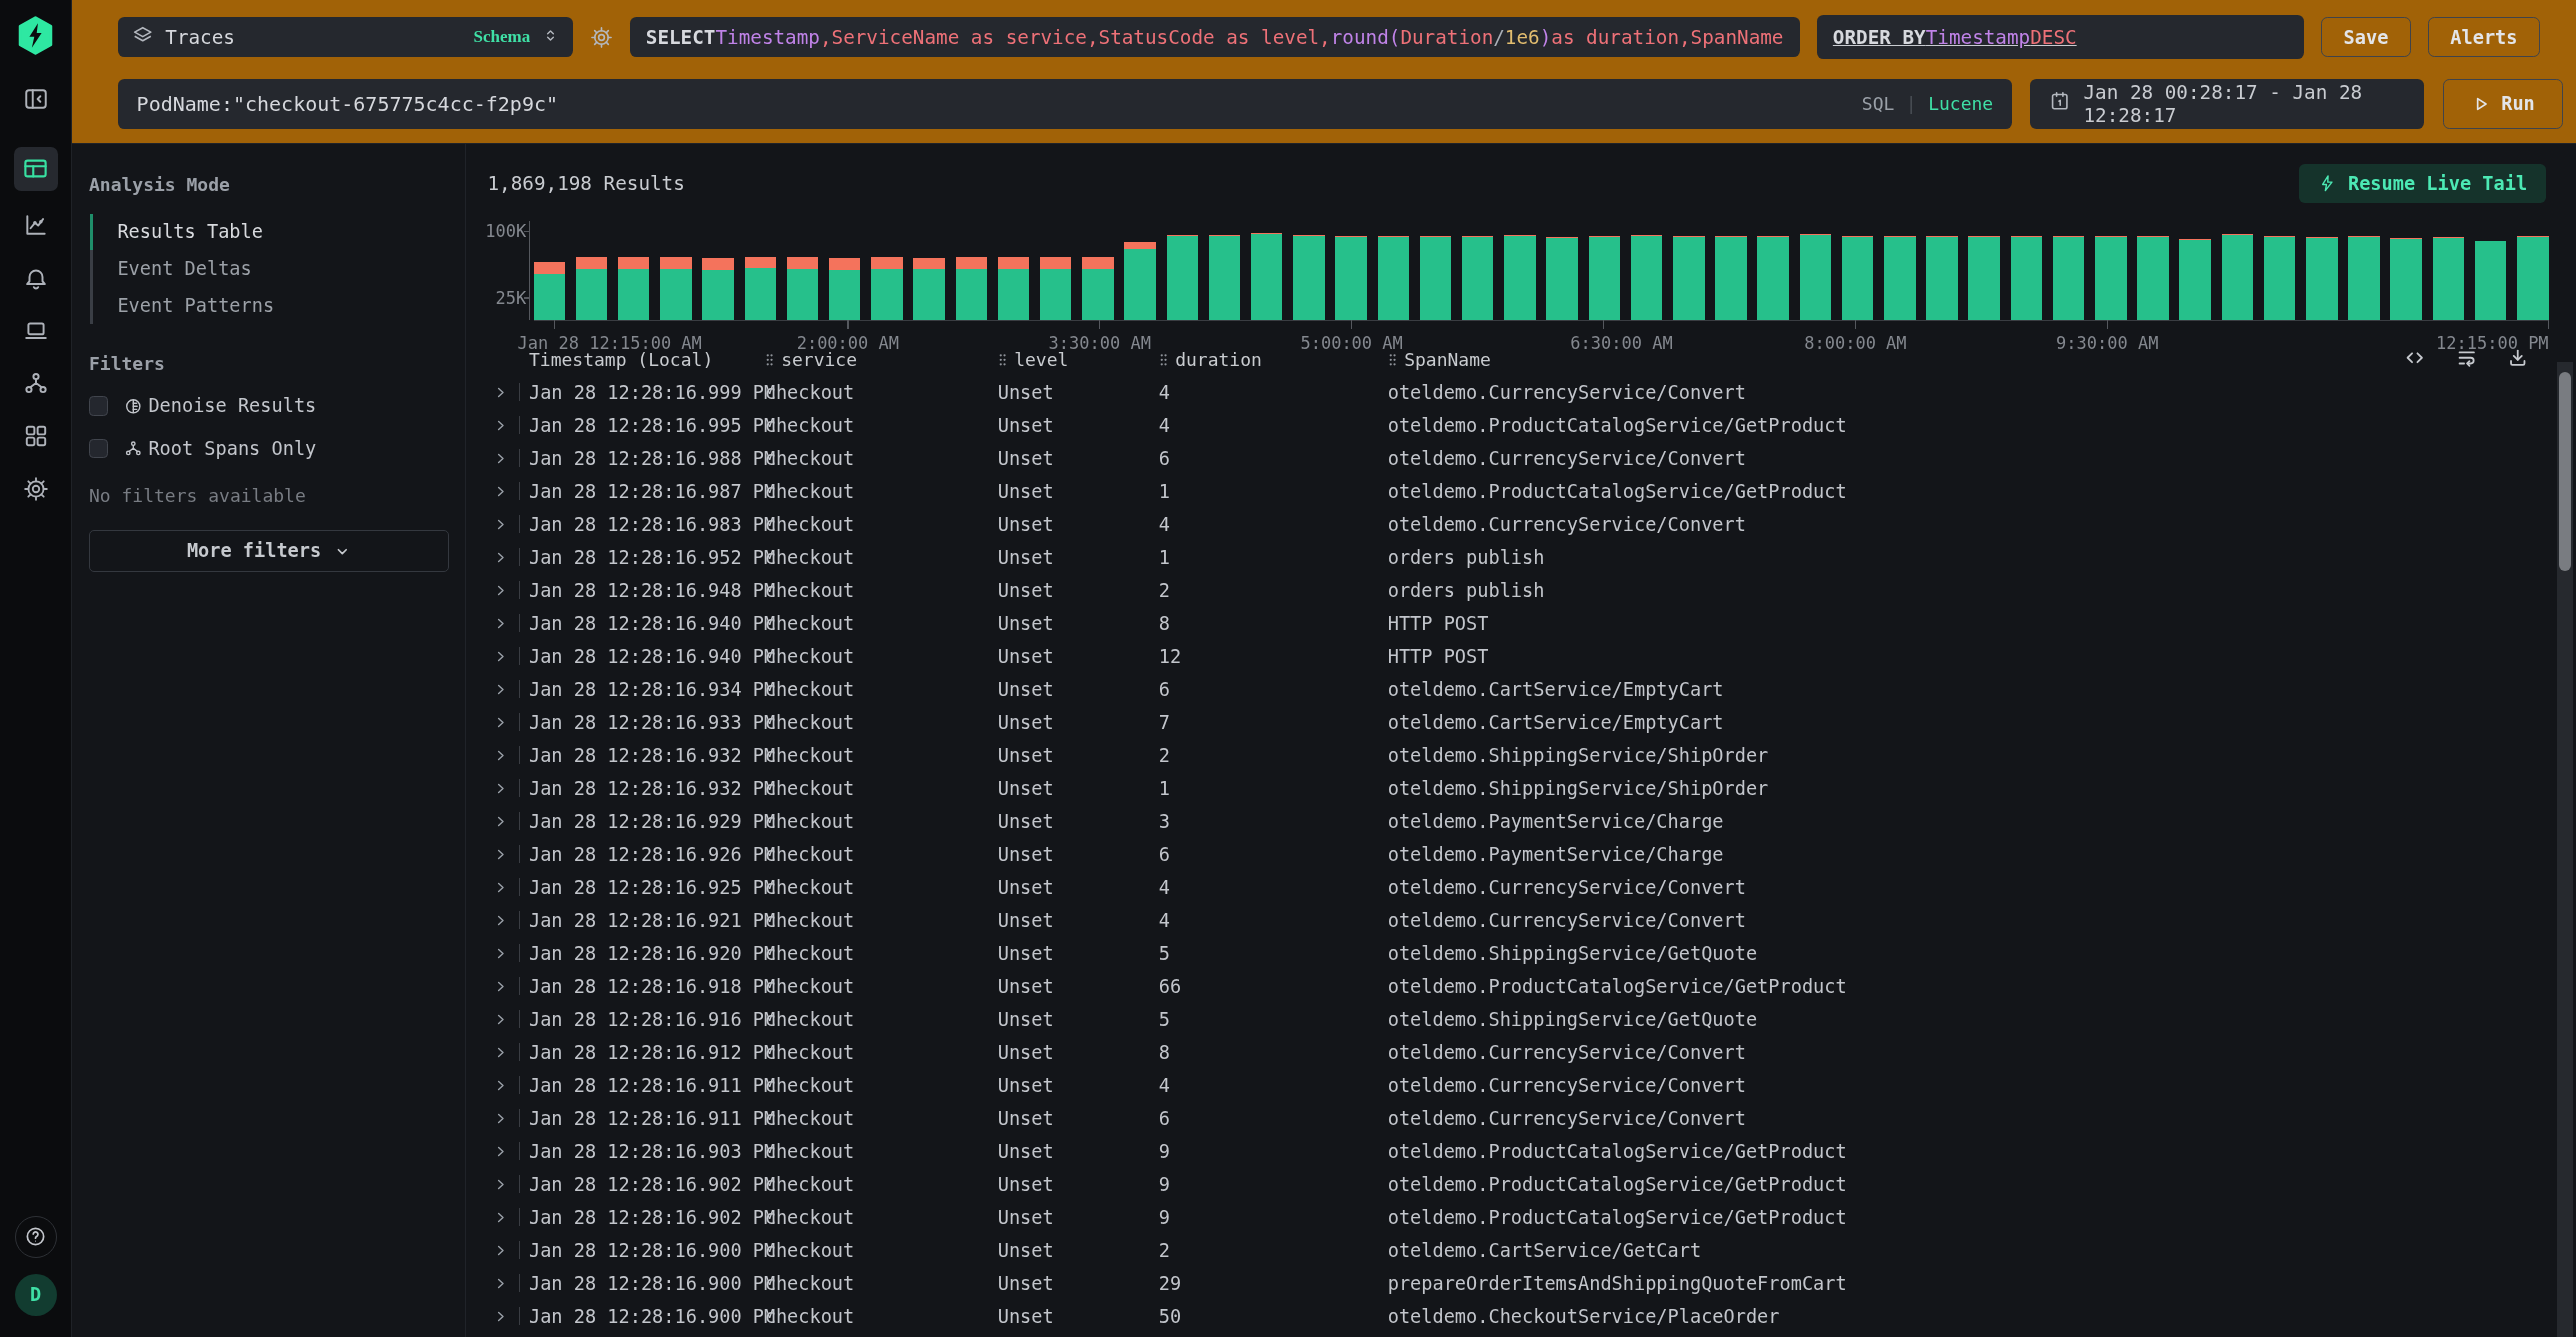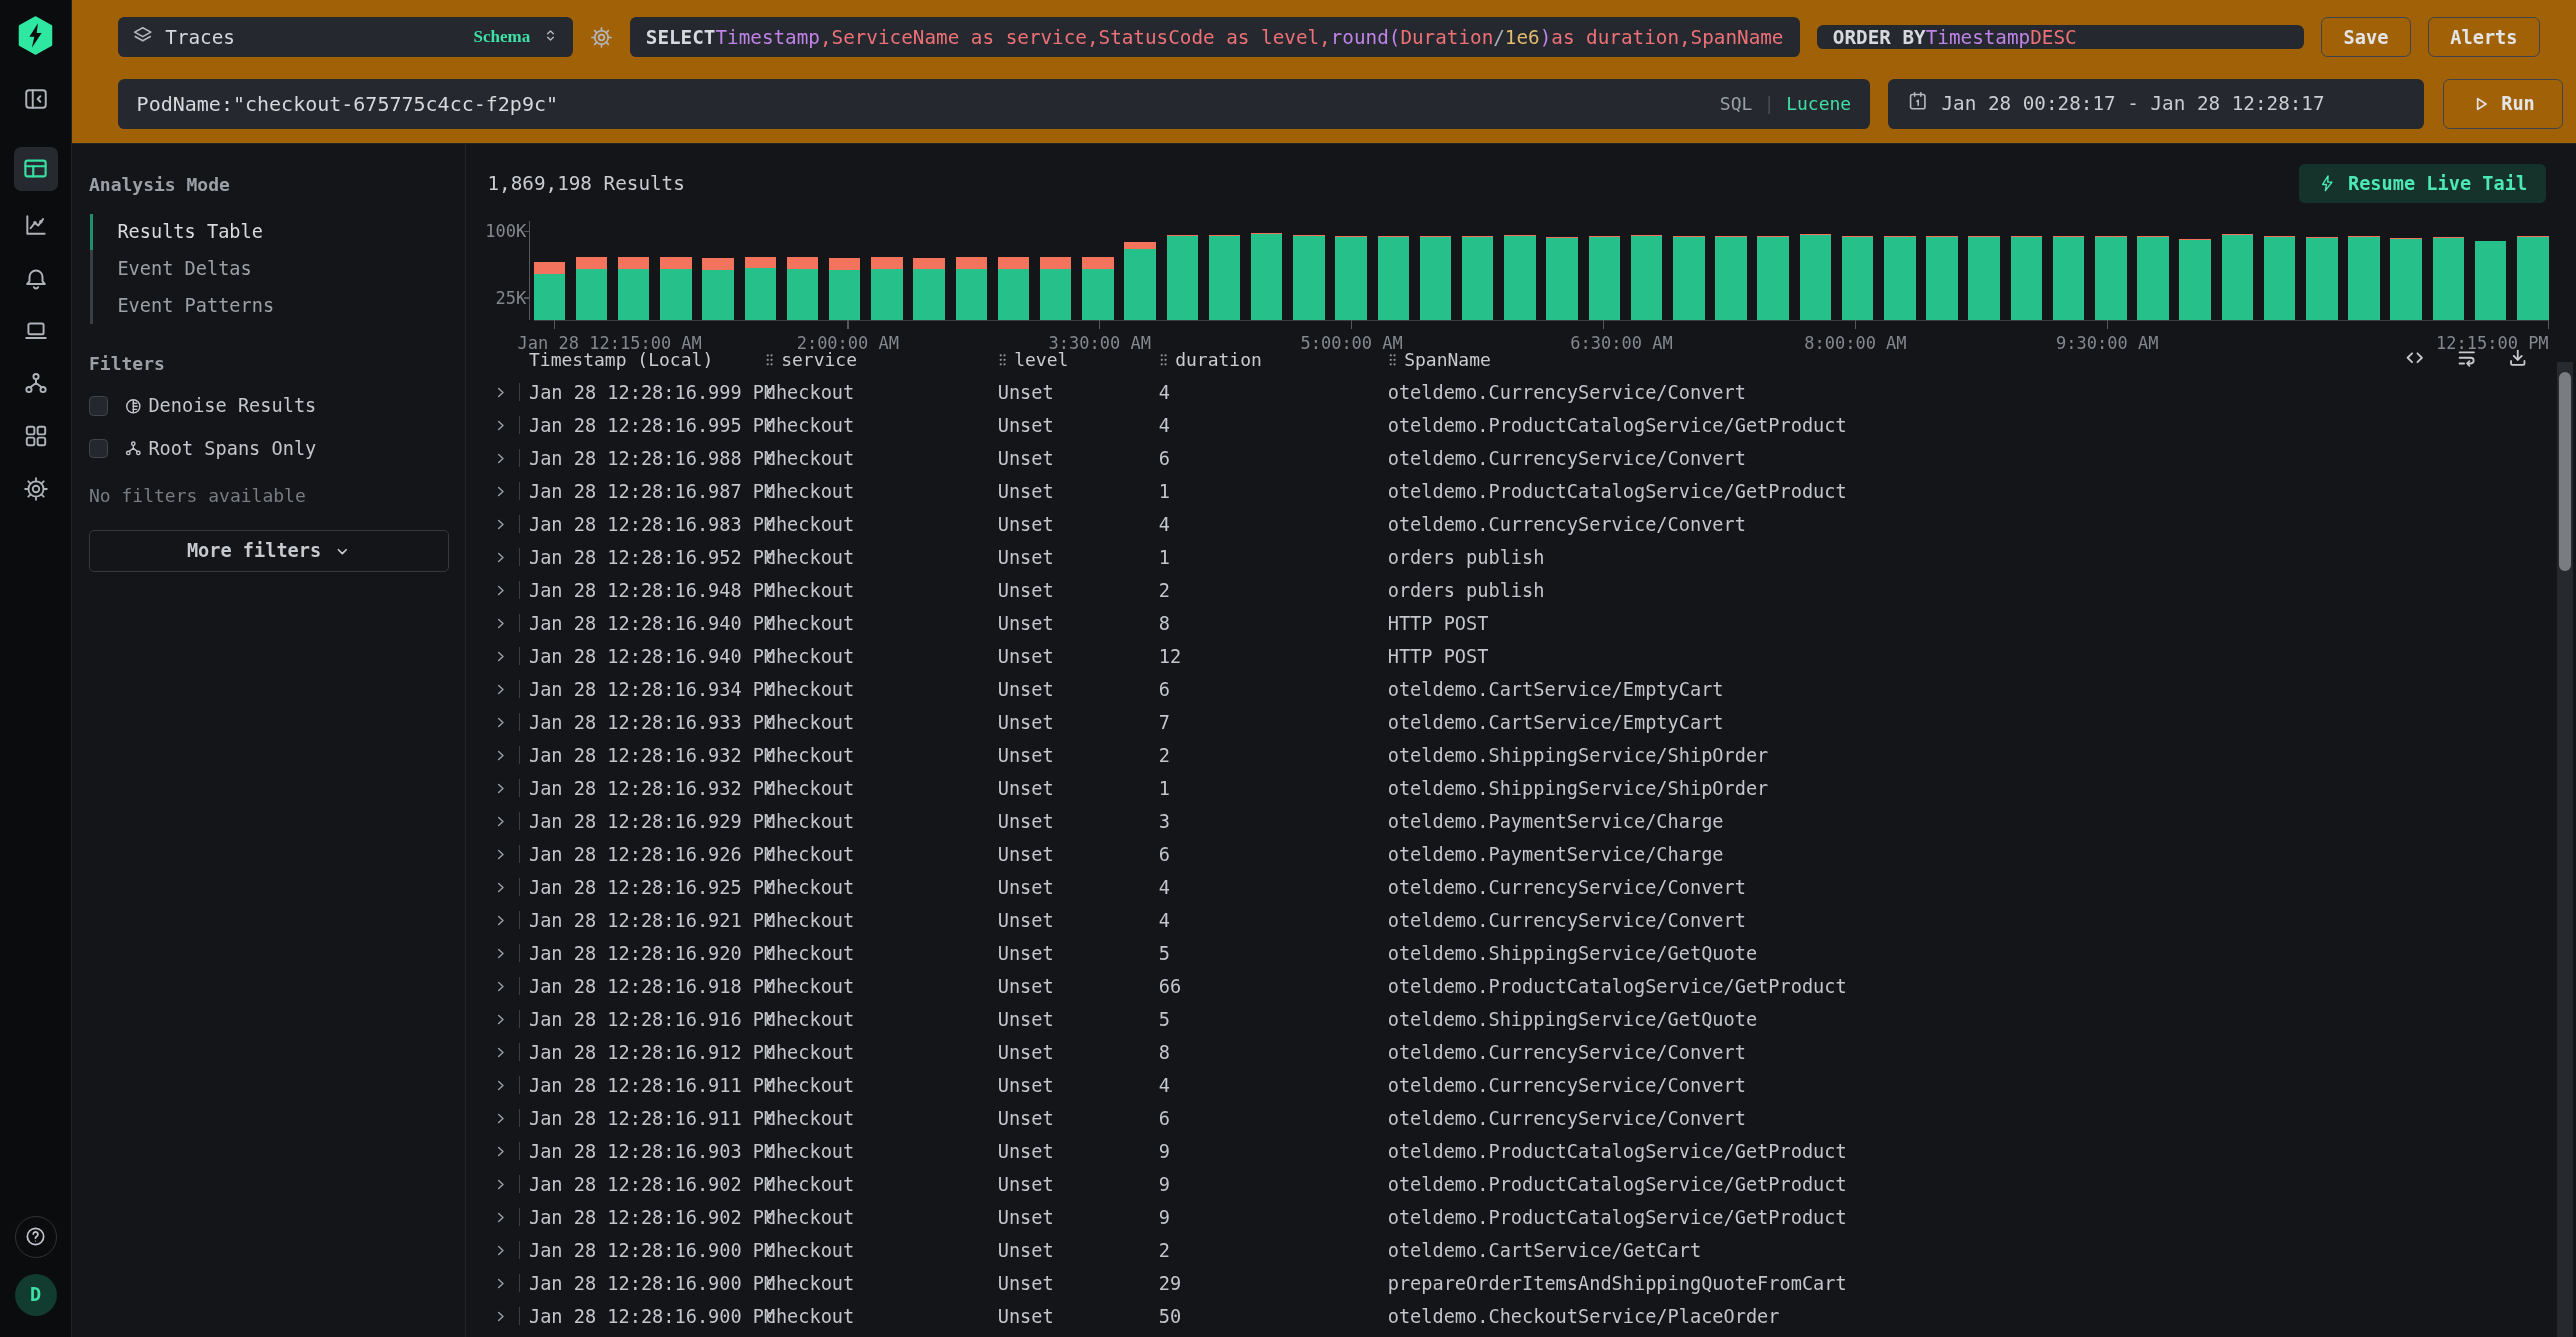--- a/index.html
+++ b/index.html
@@ -47,42 +47,42 @@
   .tb-row2 { display: flex; align-items: center; gap: 18.6px; margin: 21.5px 13px 0 46px; height: 50px; }
 
   .box { background: #25282e; border-radius: 6.4px; display: flex; align-items: center; }
   .source-select { width: 455px; height: 40px; padding: 0 14.3px; gap: 11.5px; cursor: pointer; }
   .source-select .src-label { color: #d6d8dd; font-size: 19.3px; }
   .source-select .schema { margin-left: auto; color: #3fe0a6; font-size: 17px; font-weight: 700; font-family: Liberation Serif, serif; }
   .icon-gray { color: #b4b8bf; }
   .gear-standalone { color: #b4b8bf; cursor: pointer; display: flex; }
 
   .query-box { flex: 1; height: 40px; padding: 0 15.8px; font-size: 19.3px; white-space: nowrap; overflow: hidden; cursor: text; }
-  .orderby-box { width: 487px; height: 24px; padding: 0 15.8px; font-size: 19.3px; white-space: nowrap; overflow: hidden; cursor: text; }
+  .orderby-box { width: 487px; height: 44px; padding: 0 15.8px; font-size: 19.3px; white-space: nowrap; overflow: hidden; cursor: text; text-decoration: underline; }
 
   .tk-kw { color: #d7d9de; font-weight: 700; }
   .tk-purple { color: #c083e8; }
   .tk-red { color: #ee7178; }
   .tk-gold { color: #e2bd6f; }
   .tk-plain { color: #aab0b8; }
 
   .btn-outline {
     height: 40px; padding: 0 21.5px; border: 0.7px solid #3f434b; border-radius: 6.4px;
     background: transparent; color: #e3e5e9; font-weight: 700; font-size: 18.6px;
     font-family: inherit; cursor: pointer; display: flex; align-items: center; gap: 10px;
   }
 
   .search-box { flex: 1; height: 50px; padding: 0 18.6px; font-size: 20px; cursor: text; }
   .search-value { flex: 1; color: #d6d8dd; white-space: nowrap; overflow: hidden; }
   .lang-toggle { display: flex; gap: 11.5px; align-items: center; font-size: 18px; }
   .lang-sql { color: #9aa0a8; cursor: pointer; }
   .lang-sep { color: #4a4e55; }
   .lang-lucene { color: #3fe0a6; cursor: pointer; }
 
-  .date-box { width: 536px; height: 50px; padding: 0 18.6px; gap: 13px; font-size: 19.3px; color: #c9ccd1; cursor: pointer; }
+  .date-box { width: 394px; height: 50px; padding: 0 18.6px; gap: 13px; font-size: 19.3px; color: #c9ccd1; cursor: pointer; }
   .run-btn { height: 50px; width: 120px; justify-content: center; }
 
   
   .content { flex: 1; display: flex; border-top: 0.7px solid #202329; min-height: 0; position: relative; }
 
   
   .panel { width: 394px; border-right: 0.7px solid #202329; padding: 30px 15.8px 0 17px; flex-shrink: 0; }
   .panel-heading { color: #9ba0a8; font-weight: 700; font-size: 18px; }
   .mode-list { margin: 18.6px 0 0 1.4px; }
   .mode-item {

